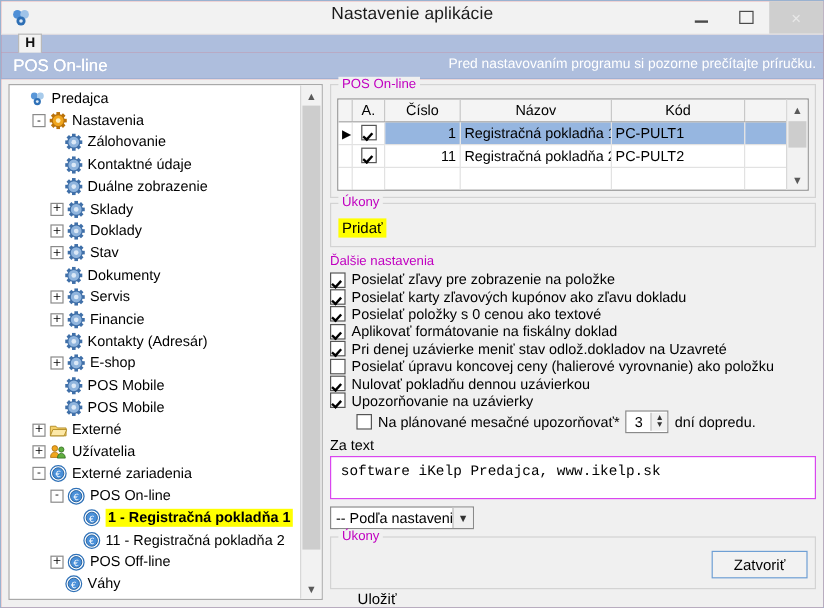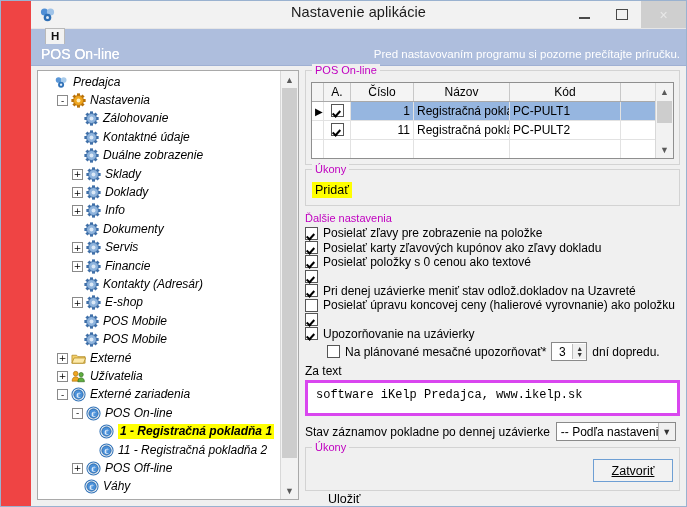--- a/index.html
+++ b/index.html
@@ -8,21 +8,21 @@
     width:687px;height:507px;overflow:hidden;
     font-family:"Liberation Sans","DejaVu Sans",sans-serif;
     font-size:12px;color:#000;background:#f0f0f0;
     -webkit-font-smoothing:none;
   }
   .window{
     position:relative;width:687px;height:507px;
     background:#ef4444;
     border:1px solid #9ab2d0;
     box-sizing:border-box;
-    display:flex;flex-direction:column;padding-left:30px;
+    display:flex;flex-direction:column;
   }
   
   .titlebar{
     height:27px;flex:0 0 27px;position:relative;
     background:#f2f2f2;
     border-bottom:1px solid #e6e6e6;
   }
   .title-icon{
     position:absolute;left:8px;top:5px;width:18px;height:18px;
   }
@@ -94,21 +94,21 @@
   }
   .indent{display:inline-block;flex:0 0 auto;}
   .expander{
     width:9px;height:9px;border:1px solid #8a8a8a;background:#fff;
     display:inline-flex;align-items:center;justify-content:center;
     font-size:9px;line-height:8px;color:#000;margin-right:3px;
     flex:0 0 9px;font-family:"DejaVu Sans",sans-serif;
   }
   .expander-spacer{width:12px;flex:0 0 12px;}
   .ico{width:15px;height:15px;flex:0 0 15px;margin-right:4px;position:relative;}
-  .lbl{line-height:13px;font-style:italic;}
+  .lbl{line-height:13px;}
   .lbl.hl{background:#ffff00;font-weight:bold;padding:1px 2px;}
   svg{display:block;}
   
   .vscroll{
     position:absolute;right:0;top:0;bottom:0;width:17px;
     background:#f2f2f2;border-left:1px solid #d8d8d8;
   }
   .vscroll .arrow{
     position:absolute;left:0;width:17px;height:17px;
     display:flex;align-items:center;justify-content:center;
@@ -184,21 +184,21 @@
   }
   .spin .val{width:20px;text-align:center;font-size:12px;}
   .spin .arrows{
     width:13px;height:15px;border-left:1px solid #bdbdbd;background:#f0f0f0;
     display:flex;flex-direction:column;align-items:center;justify-content:center;
     font-size:7px;line-height:6px;color:#333;
   }
   
   .lbl-plain{font-size:12px;color:#000;}
   .memo{
-    border:3px solid #d946ef;background:#fff;height:36px;
+    border:1px solid #d946ef;background:#fff;height:36px;
     font-family:"Liberation Mono","DejaVu Sans Mono",monospace;
     font-size:12px;padding:5px 8px;box-sizing:border-box;
     color:#000;
   }
   .selrow{display:flex;align-items:center;gap:6px;}
   .combo{
     flex:0 0 120px;height:19px;border:1px solid #8a8a8a;background:#fff;
     display:flex;align-items:center;font-size:12px;overflow:hidden;position:relative;
     box-sizing:border-box;
   }
@@ -218,21 +218,21 @@
   }
   .footer .save{
     position:absolute;left:22px;top:16px;font-size:12.5px;color:#000;margin-top:28px;
   }
   .btn{
     position:absolute;right:6px;top:11px;
     width:80px;height:23px;background:#f2f2f2;border:1px solid #6e9fd4;
     display:flex;align-items:center;justify-content:center;font-size:12.5px;
     box-sizing:border-box;
   }
-  .btn .u{text-decoration:underline;}
+  .btn .u{}
 </style>
 </head>
 <body>
 
 <div class="window">
 
   <div class="titlebar">
     <span class="title-icon">
       <svg width="18" height="18" viewBox="0 0 18 18">
         <circle cx="5.5" cy="6" r="3.6" fill="#4f8fd6"></circle>
@@ -406,21 +406,21 @@
                 <rect x="6.4" y="0.4" width="3.2" height="4.2" fill="#3f6fa8" transform="rotate(90 8 8)"></rect>
                 <rect x="6.4" y="0.4" width="3.2" height="4.2" fill="#3f6fa8" transform="rotate(135 8 8)"></rect>
                 <rect x="6.4" y="0.4" width="3.2" height="4.2" fill="#3f6fa8" transform="rotate(180 8 8)"></rect>
                 <rect x="6.4" y="0.4" width="3.2" height="4.2" fill="#3f6fa8" transform="rotate(225 8 8)"></rect>
                 <rect x="6.4" y="0.4" width="3.2" height="4.2" fill="#3f6fa8" transform="rotate(270 8 8)"></rect>
                 <rect x="6.4" y="0.4" width="3.2" height="4.2" fill="#3f6fa8" transform="rotate(315 8 8)"></rect>
                 <circle cx="8" cy="8" r="5.3" fill="#8fb4dd" stroke="#3f6fa8" stroke-width="1"></circle>
                 <circle cx="8" cy="8" r="2.1" fill="#dce9f7"></circle>
               </svg>
             </span>
-            <span class="lbl">Info</span>
+            <span class="lbl">Stav</span>
           </div>
           <div class="node">
             <span class="indent" style="width: 34px;"></span>
             <span class="expander-spacer"></span>
             <span class="ico">
               <svg width="15" height="15" viewBox="0 0 16 16">
                 <rect x="6.4" y="0.4" width="3.2" height="4.2" fill="#3f6fa8" transform="rotate(0 8 8)"></rect>
                 <rect x="6.4" y="0.4" width="3.2" height="4.2" fill="#3f6fa8" transform="rotate(45 8 8)"></rect>
                 <rect x="6.4" y="0.4" width="3.2" height="4.2" fill="#3f6fa8" transform="rotate(90 8 8)"></rect>
                 <rect x="6.4" y="0.4" width="3.2" height="4.2" fill="#3f6fa8" transform="rotate(135 8 8)"></rect>
@@ -710,39 +710,41 @@
 
       <div style="position:relative;margin-top:2px;">
         <div style="font-size:11px;color:#c000c0;margin-bottom:2px;">Ďalšie nastavenia</div>
         <div id="chk-host">
             <div class="chk-row">
               <span class="cbx on"></span>
               <span>Posielať zľavy pre zobrazenie na položke</span>
             </div>
             <div class="chk-row">
               <span class="cbx on"></span>
-              <span>Posielať karty zľavových kupónov ako zľavy dokladu</span>
+              <span>Posielať karty zľavových kupónov ako zľavu dokladu</span>
             </div>
             <div class="chk-row">
               <span class="cbx on"></span>
               <span>Posielať položky s 0 cenou ako textové</span>
             </div>
             <div class="chk-row">
               <span class="cbx on"></span>
+              <span>Aplikovať formátovanie na fiskálny doklad</span>
             </div>
             <div class="chk-row">
               <span class="cbx on"></span>
               <span>Pri denej uzávierke meniť stav odlož.dokladov na Uzavreté</span>
             </div>
             <div class="chk-row">
               <span class="cbx"></span>
               <span>Posielať úpravu koncovej ceny (halierové vyrovnanie) ako položku</span>
             </div>
             <div class="chk-row">
               <span class="cbx on"></span>
+              <span>Nulovať pokladňu dennou uzávierkou</span>
             </div>
             <div class="chk-row">
               <span class="cbx on"></span>
               <span>Upozorňovanie na uzávierky</span>
             </div>
           </div>
 
         <div class="chk-row sub">
           <span class="cbx"></span>
           <span>Na plánované mesačné upozorňovať*</span>
@@ -753,21 +755,20 @@
                 <span>▼</span>
               </span>
           </span>
           <span>dní dopredu.</span>
         </div>
 
         <div class="lbl-plain" style="margin:2px 0 2px 0;">Za text</div>
         <div class="memo">software iKelp Predajca, www.ikelp.sk</div>
 
         <div class="selrow" style="margin-top:6px;">
-          <span class="lbl-plain">Stav záznamov pokladne po dennej uzávierke</span>
           <span class="combo">
             <span class="ctext">-- Podľa nastavenia</span>
             <span class="carrow">▼</span>
           </span>
         </div>
       </div>
 
       <div class="footer">
         <span class="gtitle">Úkony</span>
         <span class="save">Uložiť</span>

